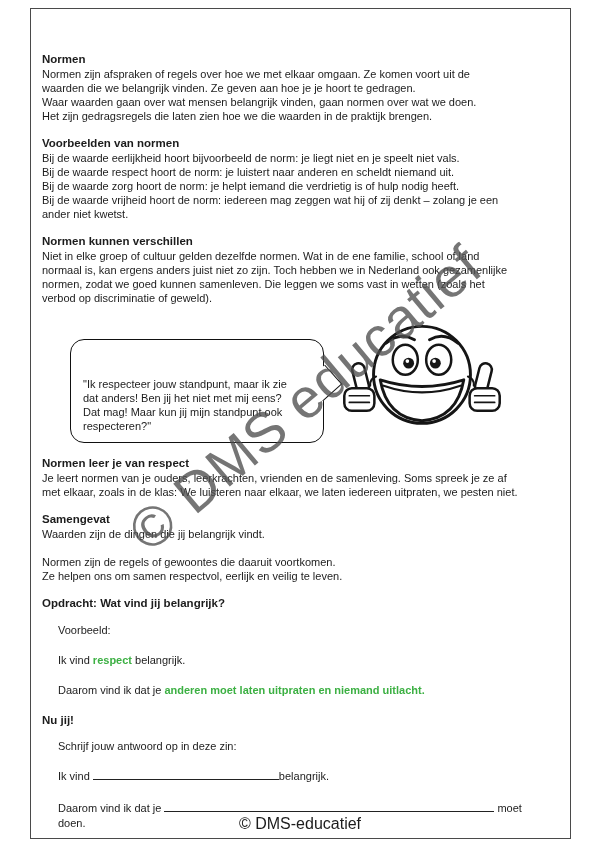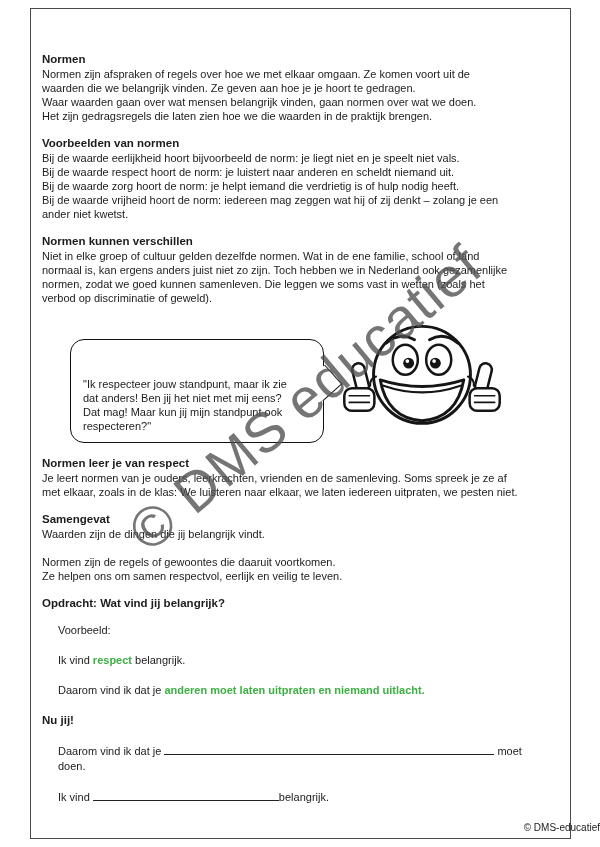--- a/index.html
+++ b/index.html
@@ -45,22 +45,22 @@
   .instruction{ margin-top:12px; }
   .fill-line-1{ margin-top:16px; line-height:15px; }
   .fill-line-2{ margin-top:17px; line-height:15px; }
   .blank{
     display:inline-block; height:11px; vertical-align:baseline;
     border-bottom:1px solid #222;
   }
   .blank.w1{ width:186px; }
   .blank.w2{ width:330px; }
   .footer{
-    position:absolute; left:0; right:0; bottom:14px; text-align:right;
-    font-size:10px; color:#1c1c1c;
+    position:absolute; left:0; right:0; bottom:14px; text-align:center;
+    font-size:16px; color:#1c1c1c;
   }
 </style>
 </head>
 <body>
 
 <div>
   <div class="page-border"></div>
   <div class="watermark">© DMS educatief</div>
 
   <div class="content">
@@ -138,20 +138,21 @@
 Normen zijn de regels of gewoontes die daaruit voortkomen.
 Ze helpen ons om samen respectvol, eerlijk en veilig te leven.</p>
 
     <h3 class="sec">Opdracht: Wat vind jij belangrijk?</h3>
 
     <p class="line example-label">Voorbeeld:</p>
     <p class="line"><span>Ik vind </span><span class="green">respect</span><span> belangrijk.</span></p>
     <p class="line"><span>Daarom vind ik dat je </span><span class="green">anderen moet laten uitpraten en niemand uitlacht.</span></p>
 
     <h3 class="sec nu-jij">Nu jij!</h3>
+    <p class="line instruction">Schrijf jouw antwoord op in deze zin:</p>
 
+    <p class="line fill-line-1"><span>Ik vind </span><span class="blank w1"></span><span>belangrijk.</span></p>
     <p class="line fill-line-2"><span>Daarom vind ik dat je </span><span class="blank w2"></span><span> moet doen.</span></p>
-    <p class="line fill-line-1"><span>Ik vind </span><span class="blank w1"></span><span>belangrijk.</span></p>
 
   </div>
 
   <div class="footer">© DMS-educatief</div>
 </div>
 
 </body></html>

